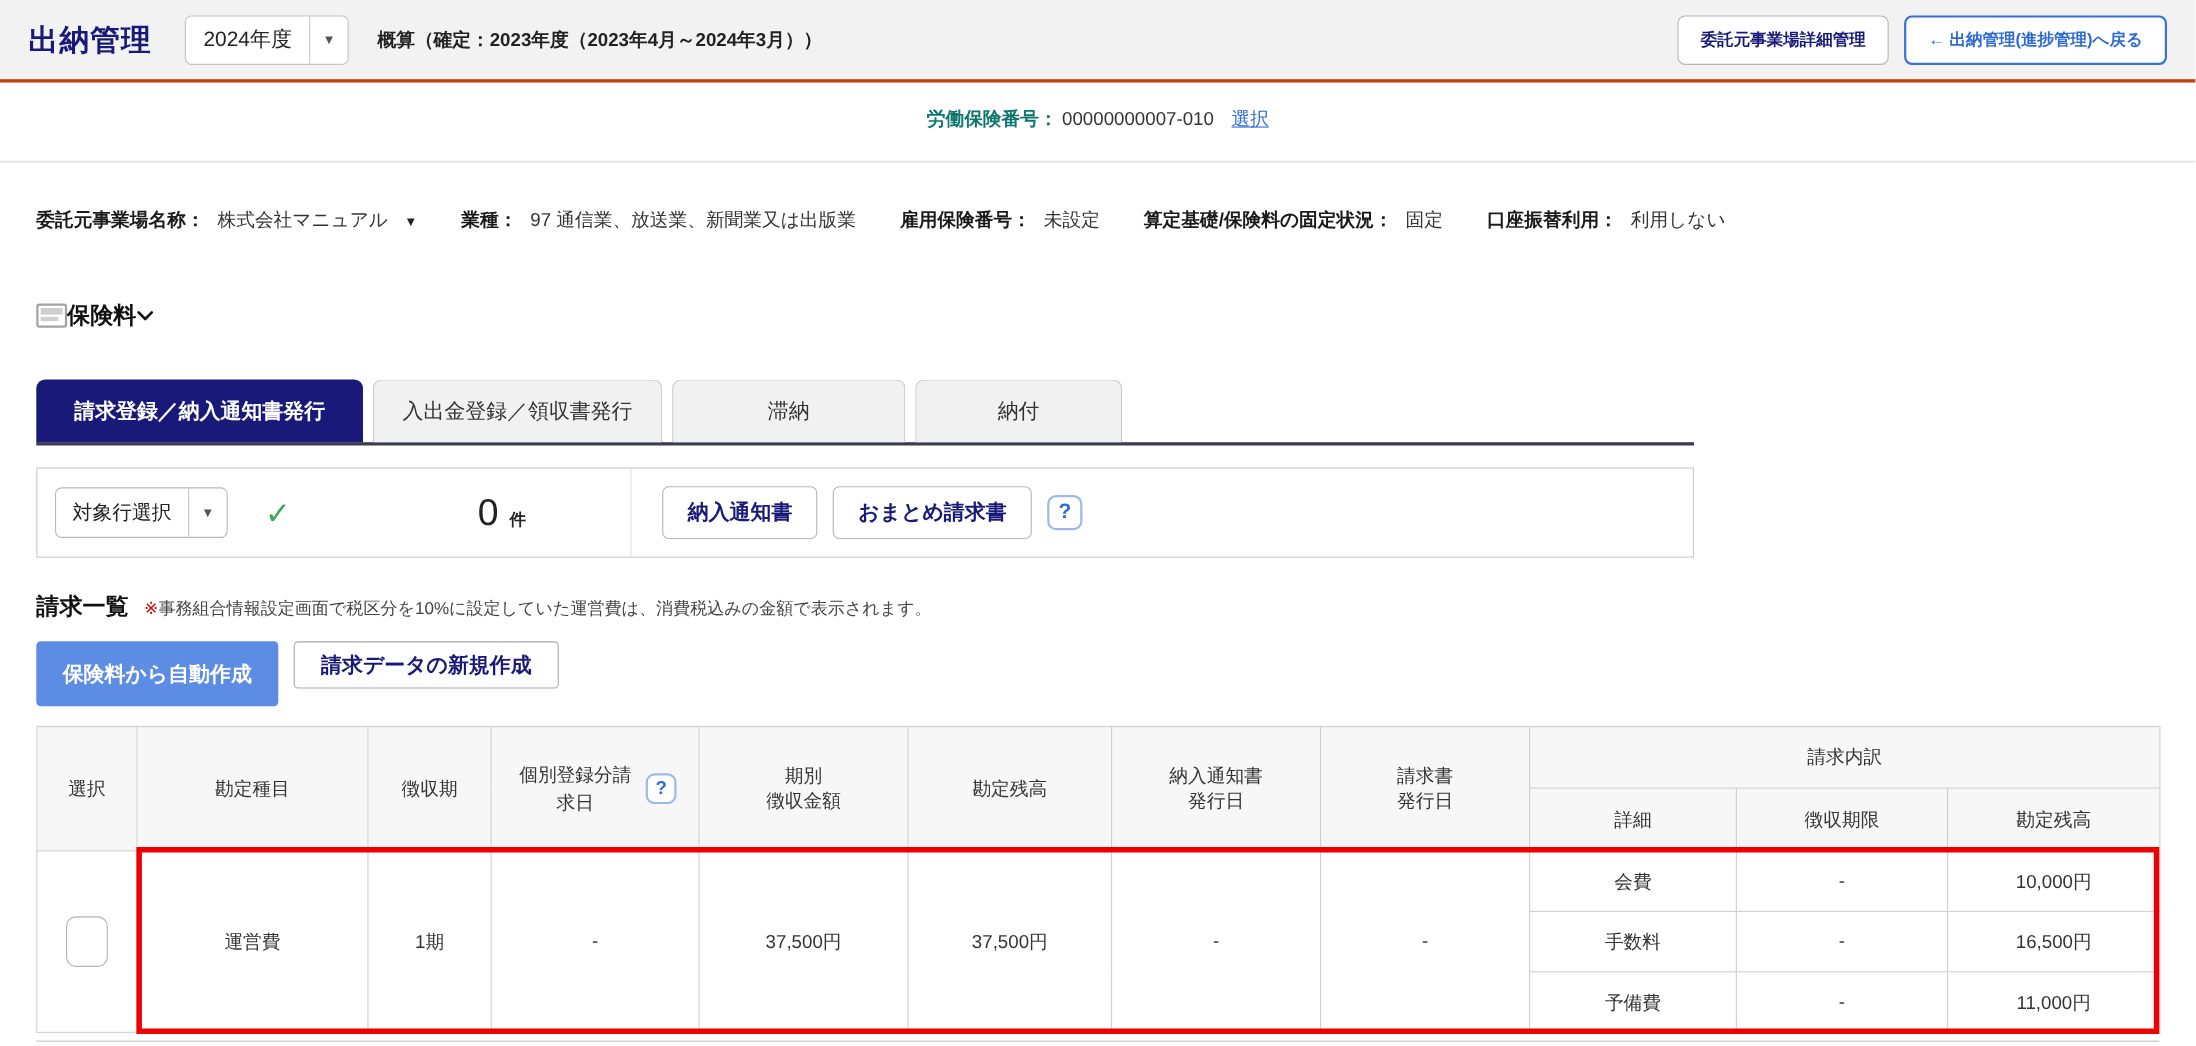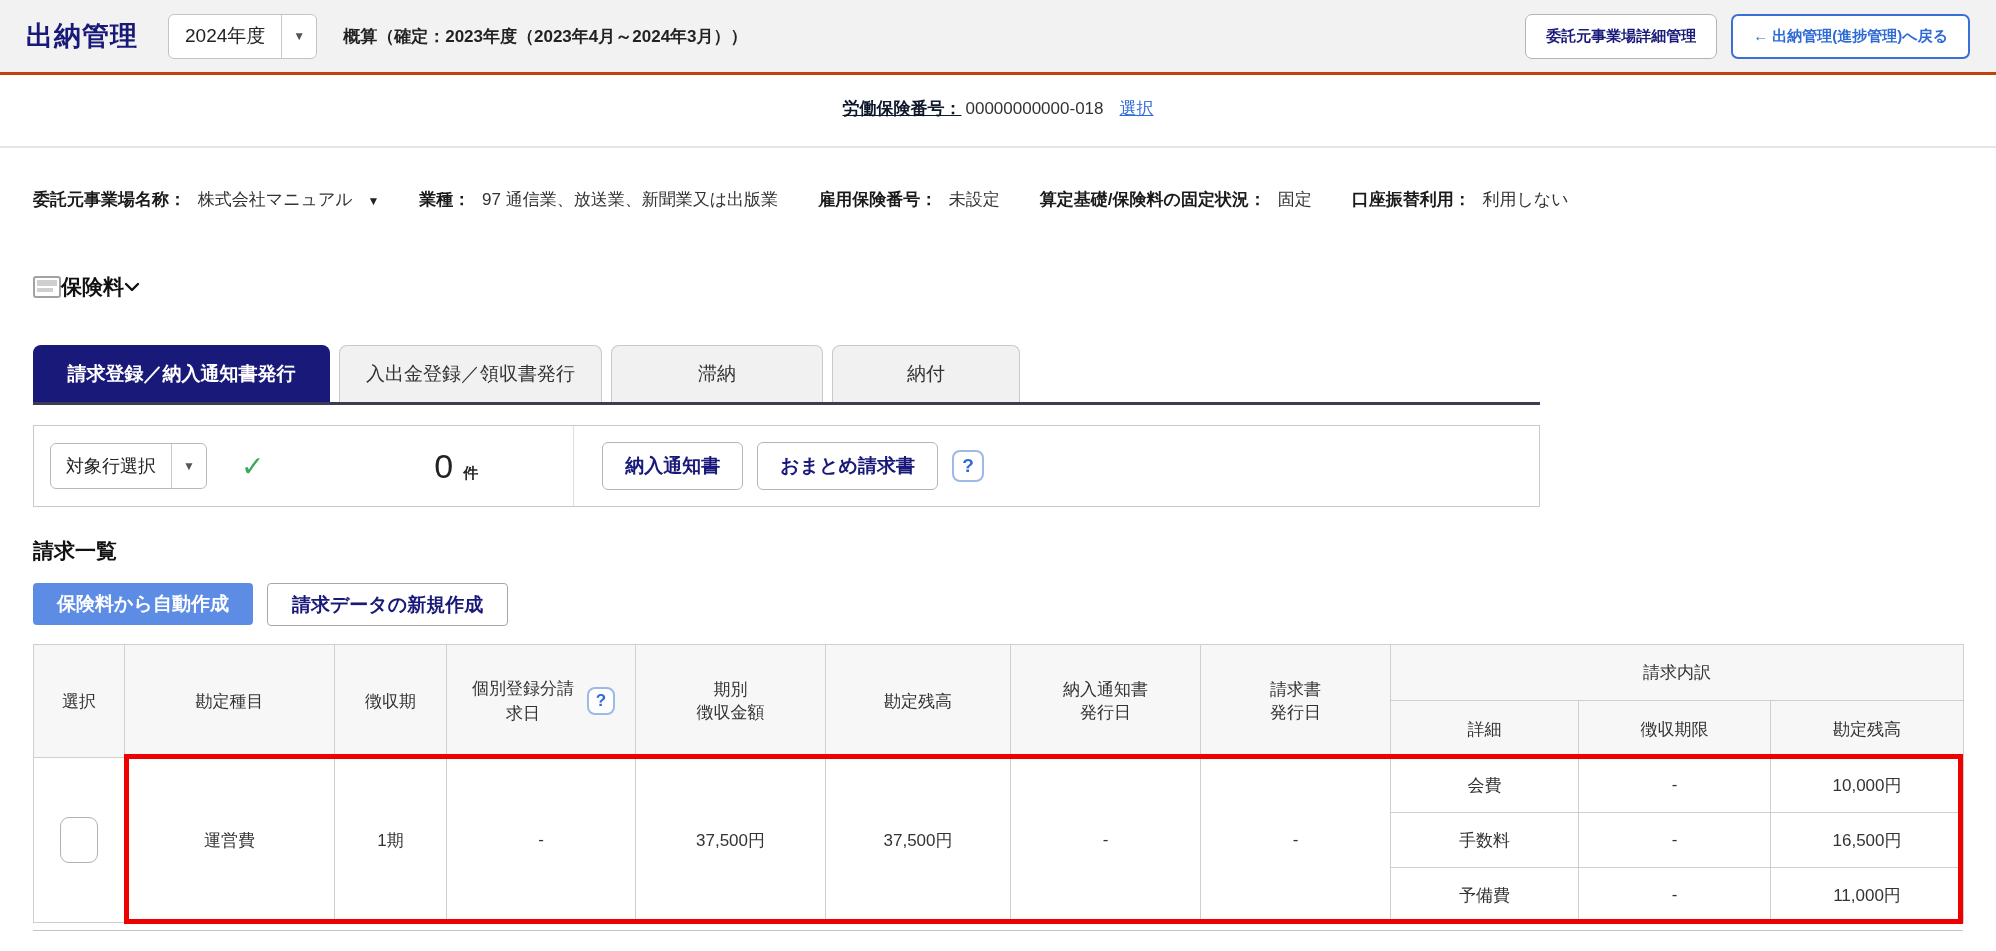--- a/index.html
+++ b/index.html
@@ -19,21 +19,21 @@
   .vsep{width:1px;align-self:stretch;background:#c9c9c9;}
   .caret{padding:0 11px;font-size:12px;color:#555;}
   .subtitle{margin-left:26px;font-size:17px;font-weight:bold;color:#222;}
   .hdr-right{margin-left:auto;display:flex;gap:14px;}
   .hdr-btn{height:45px;border-radius:7px;background:#fff;font-size:15px;font-weight:bold;
     padding:0 20px;cursor:pointer;}
   .hdr-btn.gray{border:1px solid #b4b4b4;color:var(--navy);}
   .hdr-btn.blue{border:2px solid #3a6fd8;color:#2e6ad4;}
   
   .lnumber{margin-top:22px;display:flex;justify-content:center;align-items:center;font-size:17px;}
-  .lnumber .lbl{font-weight:bold;color:#0f172a;text-decoration:underline;}
+  .lnumber .lbl{font-weight:bold;color:#0f766e;}
   .lnumber .num{margin-left:4px;color:#333;}
   .link{margin-left:16px;color:var(--link);text-decoration:underline;cursor:pointer;}
   .divider{margin-top:26px;border-top:2px solid #e5e5e5;}
   
   .info-row{margin-top:40px;padding:0 33px;display:flex;align-items:flex-start;gap:40px;font-size:17px;white-space:nowrap;}
   .info-item .lbl{font-weight:bold;color:#1a1a1a;}
   .info-item .val{margin-left:7px;color:#333;}
   .info-item .caret{padding:0 0 0 10px;color:#222;}
   .info-item.dd{cursor:pointer;}
   
@@ -68,21 +68,21 @@
     background:#fff;color:var(--link);font-weight:bold;font-size:19px;
     align-items:center;justify-content:center;cursor:pointer;}
   .toolbar .help-sq{margin-left:14px;}
   
   .billing-head{margin-top:30px;padding:0 33px;display:flex;align-items:baseline;}
   .billing-title{font-size:21px;font-weight:bold;color:#111;}
   .billing-note{margin-left:14px;font-size:15.5px;color:#444;}
   .note-mark{color:#d40000;}
   .create-row{margin-top:18px;padding:0 33px;display:flex;gap:14px;}
   .btn-blue{background:var(--btnblue);border:none;color:#fff;font-weight:bold;font-size:19px;
-    height:42px;padding:0 24px;border-radius:4px;cursor:pointer;}
+    height:59px;padding:0 24px;border-radius:4px;cursor:pointer;}
   .btn-white{background:#fff;border:1px solid #a8a8a8;color:var(--navy);font-weight:bold;
     font-size:19px;height:43px;padding:0 24px;border-radius:4px;cursor:pointer;}
   
   .table-wrap{position:relative;margin:18px 33px 0;width:1930px;}
   table.billing{border-collapse:collapse;table-layout:fixed;width:1930px;font-size:17px;}
   table.billing th,table.billing td{border:1px solid #cfcfcf;text-align:center;color:#333;
     font-weight:normal;padding:0 6px;overflow:hidden;}
   table.billing thead th{background:#f7f7f7;}
   tr.h1{height:56px;} tr.h2{height:57px;} tr.body{height:55px;}
   .ind-wrap{display:flex;align-items:center;justify-content:center;gap:8px;}
@@ -110,21 +110,21 @@
     </div>
     <div class="subtitle">概算（確定：2023年度（2023年4月～2024年3月））</div>
     <div class="hdr-right">
       <button class="hdr-btn gray">委託元事業場詳細管理</button>
       <button class="hdr-btn blue">← 出納管理(進捗管理)へ戻る</button>
     </div>
   </div>
 
   <div class="lnumber">
     <span class="lbl">労働保険番号：</span>
-    <span class="num">00000000000-018</span>
+    <span class="num">00000000007-010</span>
     <a class="link">選択</a>
   </div>
 
   <div class="divider"></div>
 
   <div class="info-row">
     <div class="info-item dd">
       <span class="lbl">委託元事業場名称：</span>
       <span class="val">株式会社マニュアル</span>
       <span class="caret">▼</span>
@@ -177,20 +177,21 @@
       <span class="count-unit">件</span>
     </div>
     <div class="tb-divider"></div>
     <button class="tb-btn b1">納入通知書</button>
     <button class="tb-btn b2">おまとめ請求書</button>
     <span class="help-sq">?</span>
   </div>
 
   <div class="billing-head">
     <span class="billing-title">請求一覧</span>
+    <span class="billing-note"><span class="note-mark">※</span><span>事務組合情報設定画面で税区分を10%に設定していた運営費は、消費税込みの金額で表示されます。</span></span>
   </div>
 
   <div class="create-row">
     <button class="btn-blue">保険料から自動作成</button>
     <button class="btn-white">請求データの新規作成</button>
   </div>
 
   <div class="table-wrap">
     <table class="billing">
       <colgroup>

